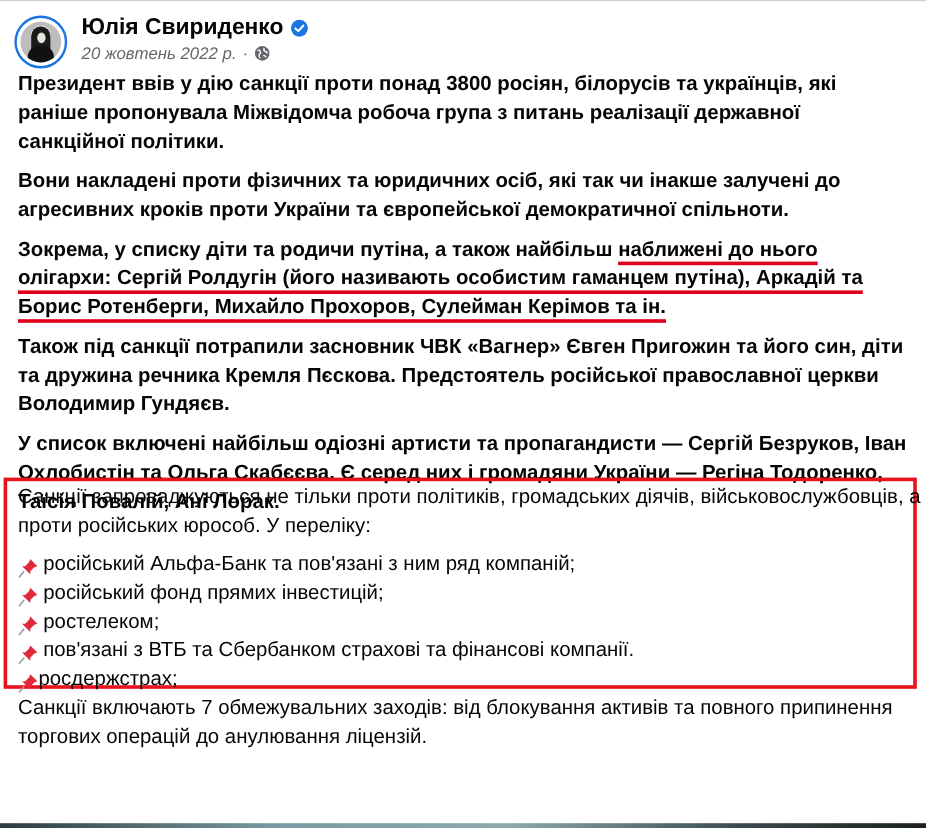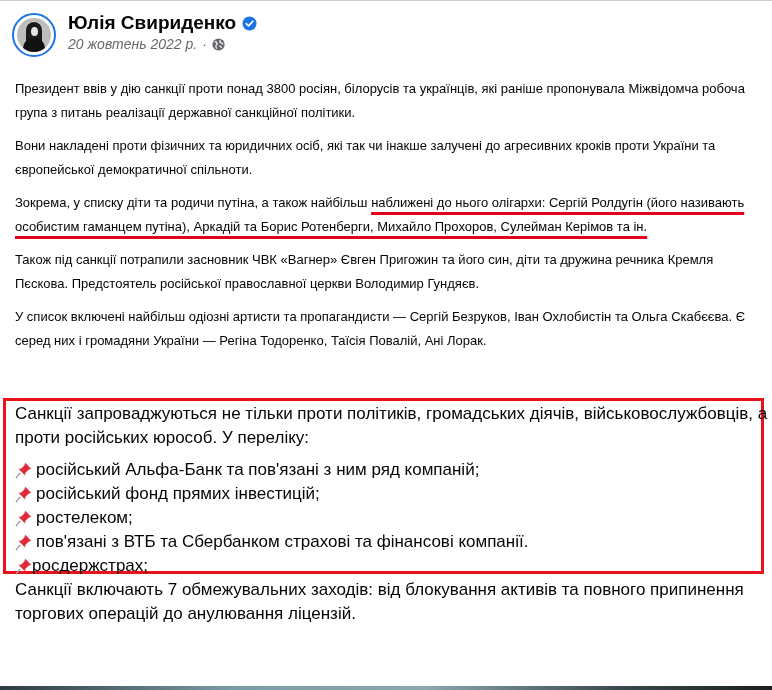--- a/index.html
+++ b/index.html
@@ -23,31 +23,31 @@
     .avatar .face { position: absolute; left: 14px; top: 9px; width: 7px; height: 9px; border-radius: 50%; background: #e8e2dc; }
     .avatar .body { position: absolute; left: 6px; top: 20px; width: 22px; height: 20px; border-radius: 10px 10px 0 0; background: #111; }
     .meta { margin-left: 12px; }
     .name-row { display: flex; align-items: center; height: 20px; }
     .author-name { font-weight: bold; font-size: 19px; color: #050505; }
     .verified { margin-left: 6px; width: 15px; height: 15px; }
     .date-row { display: flex; align-items: center; margin-top: 3px; font-size: 14px; color: #65676b; font-style: italic; }
     .date-row .dot { margin: 0 5px; }
     .globe { width: 13px; height: 13px; }
 
-    .post { position: absolute; left: 15px; top: 77px; width: 745px; font-size: 13px; line-height: 24px; }
+    .post { position: absolute; left: 15px; top: 58px; width: 745px; font-size: 17px; line-height: 24px; font-weight: bold; }
     .post p { margin: 0 0 9px 0; }
     .underlined { text-decoration: underline; text-decoration-color: #e0001b; text-decoration-thickness: 3px; text-underline-offset: 5px; }
 
     .red-box {
       position: absolute; left: 3px; top: 398px; width: 761px; height: 176px;
       border: 3px solid #e8121c; box-sizing: border-box;
     }
     .boxed { position: absolute; left: 15px; top: 402px; width: 750px; font-size: 17px; line-height: 24px; }
     .boxed p { margin: 0 0 8px 0; white-space: nowrap; }
-    .bullet { display: flex; align-items: center; height: 24px; margin-bottom: 0; white-space: nowrap; }
+    .bullet { display: flex; align-items: flex-end; height: 24px; margin-bottom: 0; white-space: nowrap; }
     .pin { width: 17px; height: 17px; margin-right: 4px; flex: none; }
     .after { position: absolute; left: 15px; top: 578px; width: 745px; font-size: 17px; line-height: 24px; }
     .after p { margin: 0 0 10px 0; }
     .bottom-bar { position: absolute; left: 0; top: 686px; width: 772px; height: 4px;
       background: linear-gradient(90deg, #2c3b3f 0%, #7a9ba3 30%, #8ca9ae 55%, #3a4a4c 80%, #1b1f20 100%); }
   </style>
 </head>
 <body>
 
 <div class="top-line"></div>

